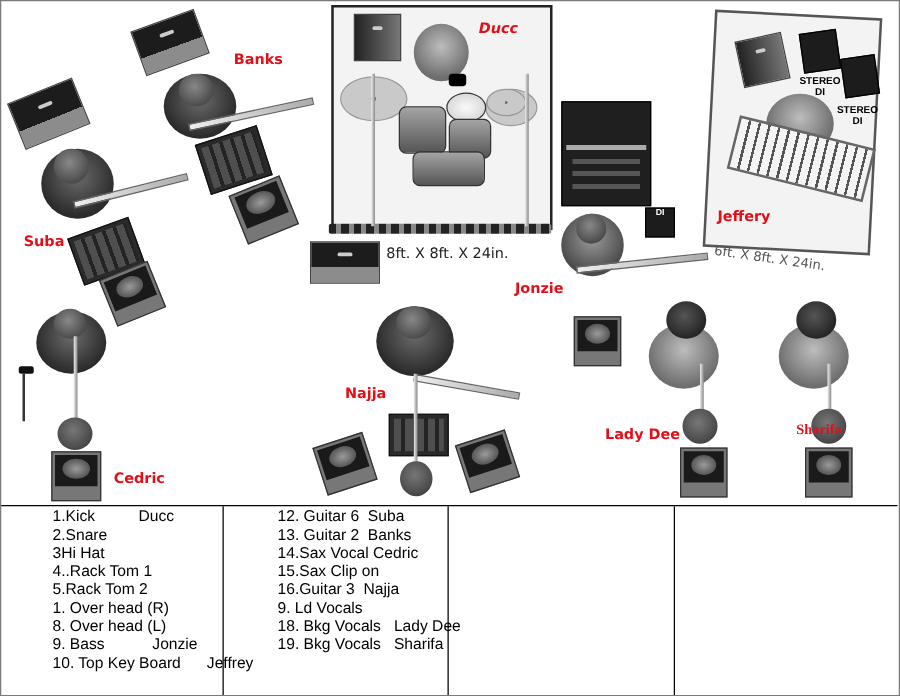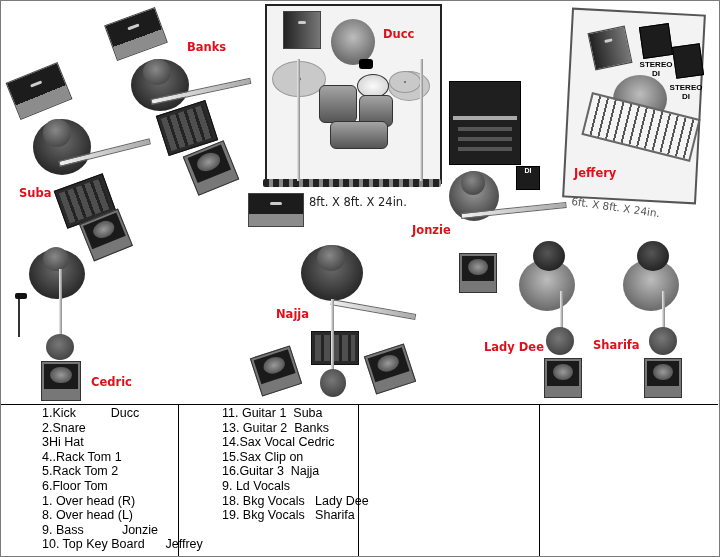--- a/index.html
+++ b/index.html
@@ -63,21 +63,21 @@
   <div class="person" style="left:32px;top:118px;width:58px;height:56px;"></div>
   <div class="head" style="left:42px;top:118px;width:28px;height:28px;"></div>
   <div class="guitar" style="left:58px;top:160px;width:92px;transform:rotate(-14deg);"></div>
   <div class="name" style="left:18px;top:185px;">Suba</div>
   <div class="pedal" style="left:58px;top:180px;width:50px;height:38px;transform:rotate(-20deg);"></div>
   <div class="wedge" style="left:84px;top:214px;width:40px;height:38px;transform:rotate(-22deg);"></div>
 
   <div class="riser" style="left:264px;top:3px;width:173px;height:176px;"></div>
   <div class="abs" style="left:262px;top:178px;width:178px;height:8px;background:repeating-linear-gradient(90deg,#222 0 6px,#888 6px 10px);border-radius:2px;"></div>
   <div class="amp" style="left:282px;top:10px;width:36px;height:36px;background:linear-gradient(90deg,#222,#777);"></div>
-  <div class="name" style="left:382px;top:26px;">Ducc</div>
+  <div class="name" style="left:382px;top:14px;font-style:italic;">Ducc</div>
   <div class="person light" style="left:330px;top:18px;width:44px;height:46px;"></div>
   <div class="abs" style="left:358px;top:58px;width:14px;height:10px;background:#000;border-radius:3px;"></div>
   <div class="cymbal" style="left:271px;top:60px;width:52px;height:34px;"></div>
   <div class="cymbal" style="left:387px;top:70px;width:40px;height:28px;"></div>
   <div class="cymbal" style="left:388px;top:70px;width:30px;height:20px;"></div>
   <div class="drum head-top" style="left:356px;top:73px;width:30px;height:22px;"></div>
   <div class="drum" style="left:318px;top:84px;width:36px;height:36px;"></div>
   <div class="drum" style="left:358px;top:94px;width:32px;height:30px;"></div>
   <div class="drum" style="left:329px;top:120px;width:56px;height:26px;"></div>
   <div class="mic-stand-pole" style="left:296px;top:58px;height:122px;"></div>
@@ -138,39 +138,38 @@
   <div class="head hair" style="left:532px;top:240px;width:32px;height:30px;"></div>
   <div class="mic-stand-pole" style="left:559px;top:290px;height:44px;"></div>
   <div class="stand-base" style="left:545px;top:326px;width:28px;height:28px;"></div>
   <div class="name" style="left:483px;top:339px;">Lady Dee</div>
   <div class="wedge" style="left:543px;top:357px;width:36px;height:38px;"></div>
 
   <div class="person light" style="left:622px;top:258px;width:56px;height:52px;"></div>
   <div class="head hair" style="left:636px;top:240px;width:32px;height:30px;"></div>
   <div class="mic-stand-pole" style="left:661px;top:290px;height:44px;"></div>
   <div class="stand-base" style="left:648px;top:326px;width:28px;height:28px;"></div>
-  <div class="name" style="left:592px;top:337px;">Sharifa</div>
+  <div class="name" style="left:636px;top:337px;font-family:Liberation Serif, serif;">Sharifa</div>
   <div class="wedge" style="left:643px;top:357px;width:36px;height:38px;"></div>
 </div>
 
 <div class="inputs">
   <div class="col c1" id="col1">
       <div class="row">1.Kick          Ducc</div>
       <div class="row">2.Snare</div>
       <div class="row">3Hi Hat</div>
       <div class="row">4..Rack Tom 1</div>
       <div class="row">5.Rack Tom 2</div>
-      <div class="row">6.Floor Tom</div>
       <div class="row">1. Over head (R)</div>
       <div class="row">8. Over head (L)</div>
       <div class="row">9. Bass           Jonzie</div>
       <div class="row">10. Top Key Board      Jeffrey</div>
     </div>
   <div class="col c2" id="col2">
-      <div class="row">11. Guitar 1  Suba</div>
+      <div class="row">12. Guitar 6  Suba</div>
       <div class="row">13. Guitar 2  Banks</div>
       <div class="row">14.Sax Vocal Cedric</div>
       <div class="row">15.Sax Clip on</div>
       <div class="row">16.Guitar 3  Najja</div>
       <div class="row">9. Ld Vocals</div>
       <div class="row">18. Bkg Vocals   Lady Dee</div>
       <div class="row">19. Bkg Vocals   Sharifa</div>
     </div>
   <div class="col c3" id="col3"></div>
   <div class="col c4" id="col4"></div>

